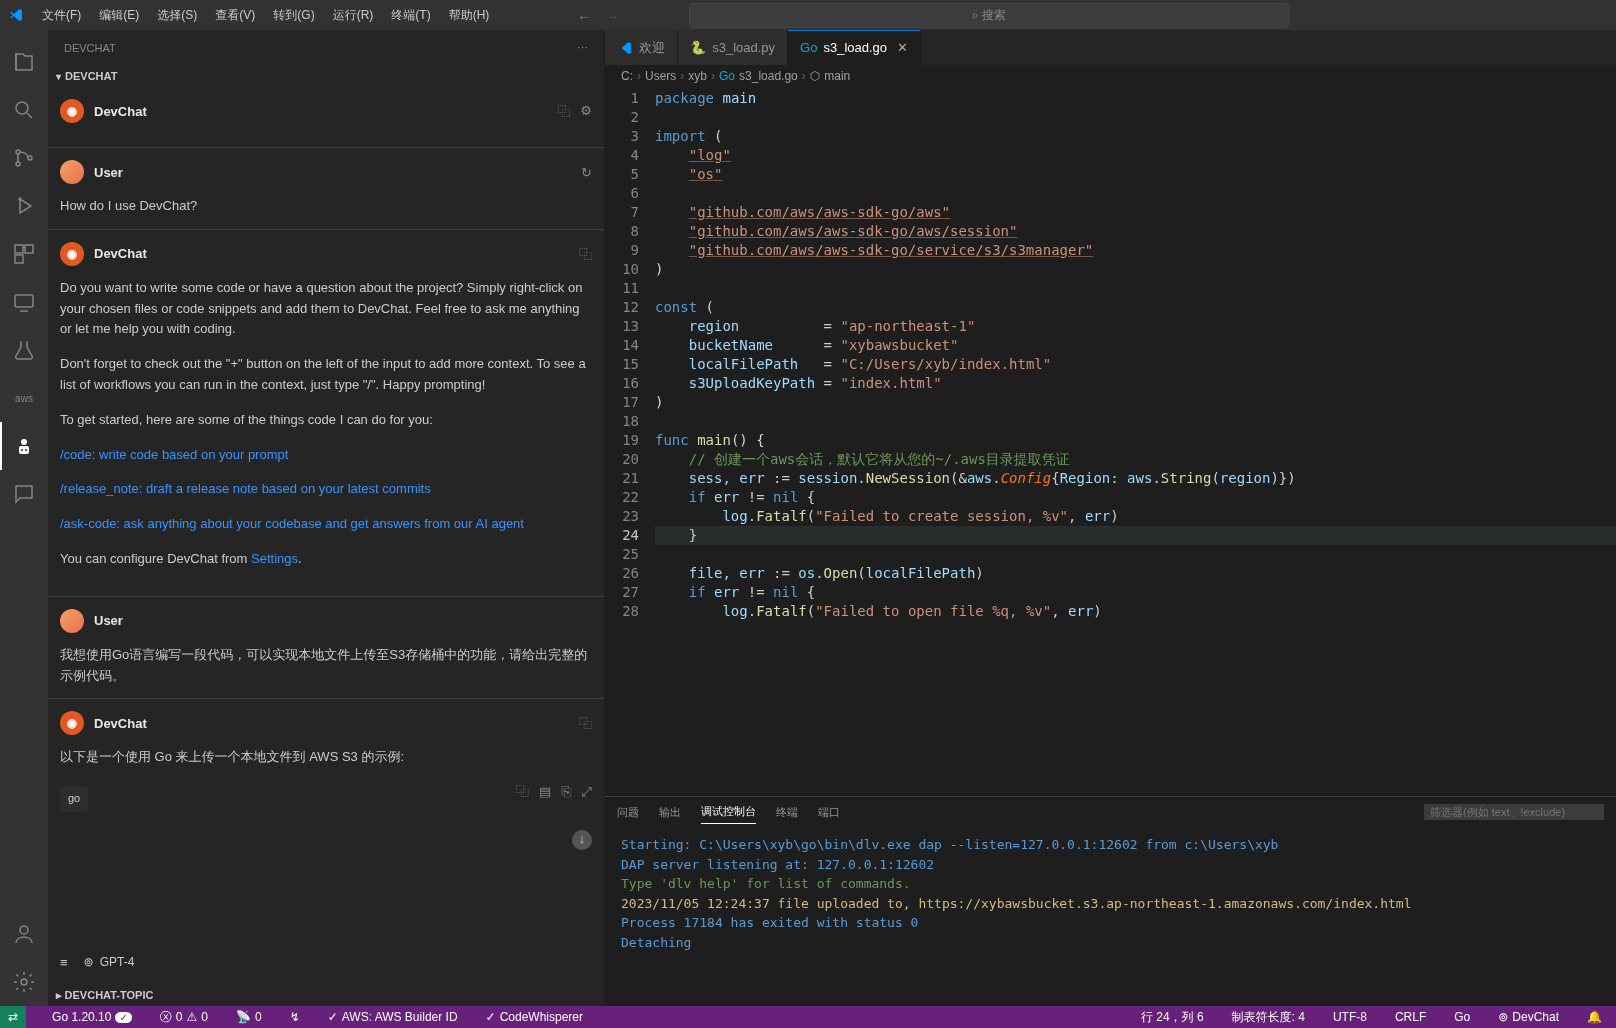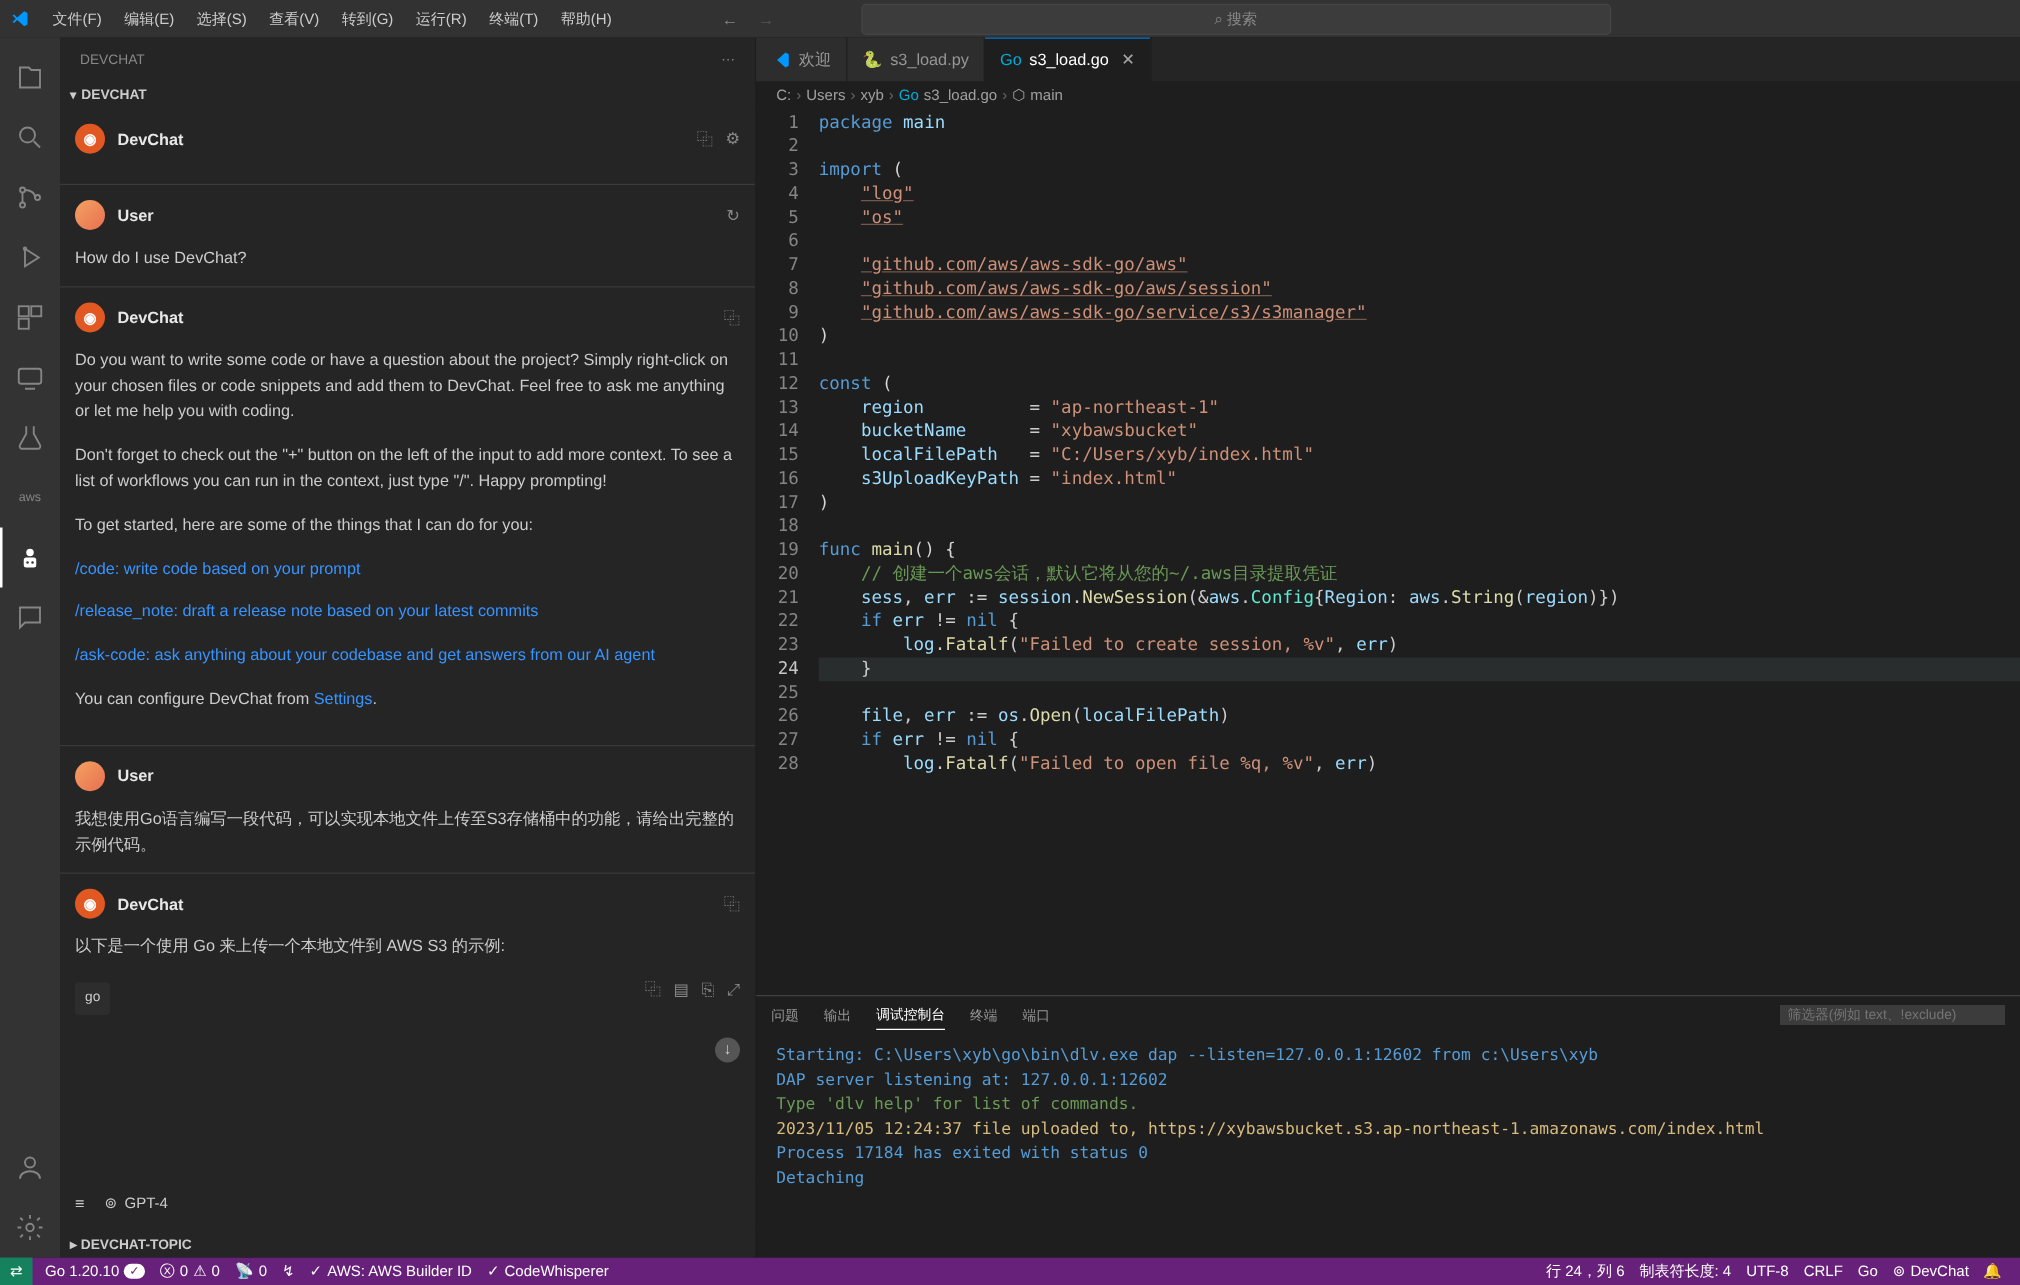--- a/index.html
+++ b/index.html
@@ -63,37 +63,37 @@
 .gutter { width: 50px; text-align: right; padding-right: 16px; color: #858585; line-height: 19px; padding-top: 2px; }
 .gutter .ln { height: 19px; }
 .gutter .ln.cur { color: #c6c6c6; }
 .code { flex: 1; line-height: 19px; padding-top: 2px; white-space: pre; }
 .code .line { height: 19px; }
 .code .hl { background: #2a2d2e; }
 .kw { color: #569cd6; }
 .str { color: #ce9178; }
 .str.u { text-decoration: underline; text-decoration-color: rgba(206,145,120,0.5); }
 .fn { color: #dcdcaa; }
-.ty { color: #5eead4; }
+.ty { color: #f97316; font-style: italic; }
 .cm { color: #6a9955; }
 .va { color: #9cdcfe; }
 .pu { color: #d4d4d4; }
 
 .panel { height: 210px; border-top: 1px solid #414141; display: flex; flex-direction: column; }
 .panel-tabs { height: 30px; display: flex; align-items: center; padding: 0 12px; gap: 20px; font-size: 11px; }
 .panel-tabs span { color: #969696; cursor: pointer; padding: 4px 0; }
 .panel-tabs span.active { color: #fff; border-bottom: 1px solid #fff; }
 .panel-tabs .filter { margin-left: auto; width: 180px; background: #3c3c3c; border: none; padding: 2px 6px; color: #888; font-size: 11px; }
 .terminal { flex: 1; padding: 8px 16px; font-family: Consolas, monospace; font-size: 13px; line-height: 1.5; overflow: auto; }
 .term-blue { color: #569cd6; }
 .term-green { color: #6a9955; }
 .term-yellow { color: #d7ba7d; }
 
 .statusbar { height: 22px; background: #68217a; display: flex; align-items: center; color: #fff; font-size: 12px; padding: 0 8px; }
-.statusbar .sb-item { padding: 0 6px; display: flex; align-items: center; gap: 4px; height: 100%; cursor: pointer; }
+.statusbar .sb-item { padding: 0 6px; display: flex; align-items: center; gap: 4px; height: 100%; cursor: pointer; margin-left: 16px; }
 .statusbar .sb-remote { background: #16825d; height: 100%; display: flex; align-items: center; padding: 0 8px; margin-left: -8px; margin-right: 4px; }
 .statusbar .spacer { flex: 1; }
 </style>
 </head>
 <body>
 
 <div class="titlebar">
   <svg class="vsicon" viewBox="0 0 24 24" fill="#0098ff">
       <path d="M17 3l-10 9 10 9 4-2V5l-4-2zM3 8l4 4-4 4 2 1 5-5-5-5-2 1z"></path>
     </svg>
@@ -232,21 +232,21 @@
         <div class="chat-head">
           <div class="avatar dev">◉</div>
           <div class="chat-name">DevChat</div>
           <div class="chat-actions">
               <span>⿻</span>
             </div>
         </div>
         <div class="chat-text">
           <p>Do you want to write some code or have a question about the project? Simply right-click on your chosen files or code snippets and add them to DevChat. Feel free to ask me anything or let me help you with coding.</p>
           <p>Don't forget to check out the "+" button on the left of the input to add more context. To see a list of workflows you can run in the context, just type "/". Happy prompting!</p>
-          <p>To get started, here are some of the things that I can do for you:</p>
+          <p>To get started, here are some of the things code I can do for you:</p>
           <p><a href="#">/code: write code based on your prompt</a></p>
           <p><a href="#">/release_note: draft a release note based on your latest commits</a></p>
           <p><a href="#">/ask-code: ask anything about your codebase and get answers from our AI agent</a></p>
           <p><span>You can configure DevChat from </span><a href="#">Settings</a><span>.</span></p>
         </div>
       </div>
 
       <div class="chat-msg">
         <div class="chat-head">
           <div class="avatar user"></div>

